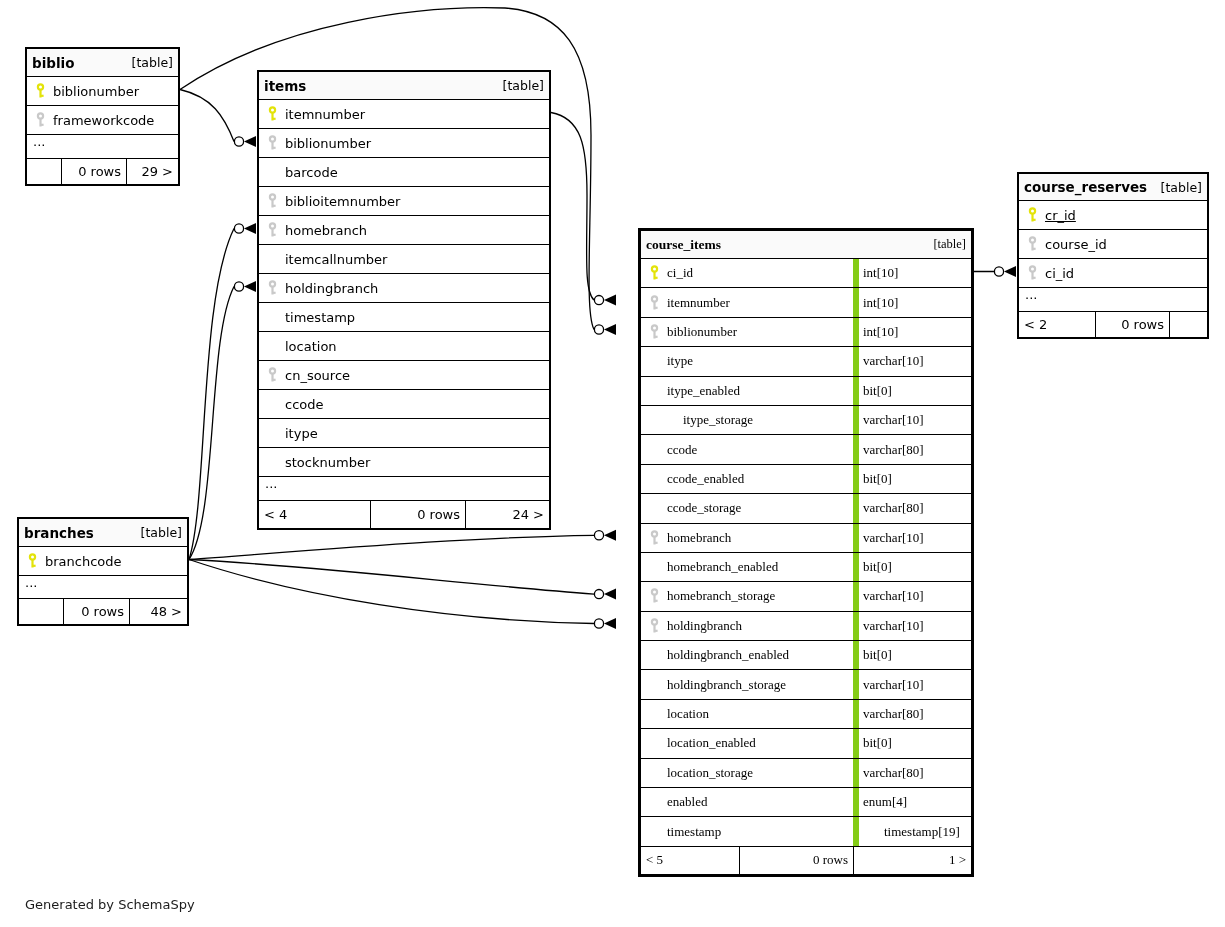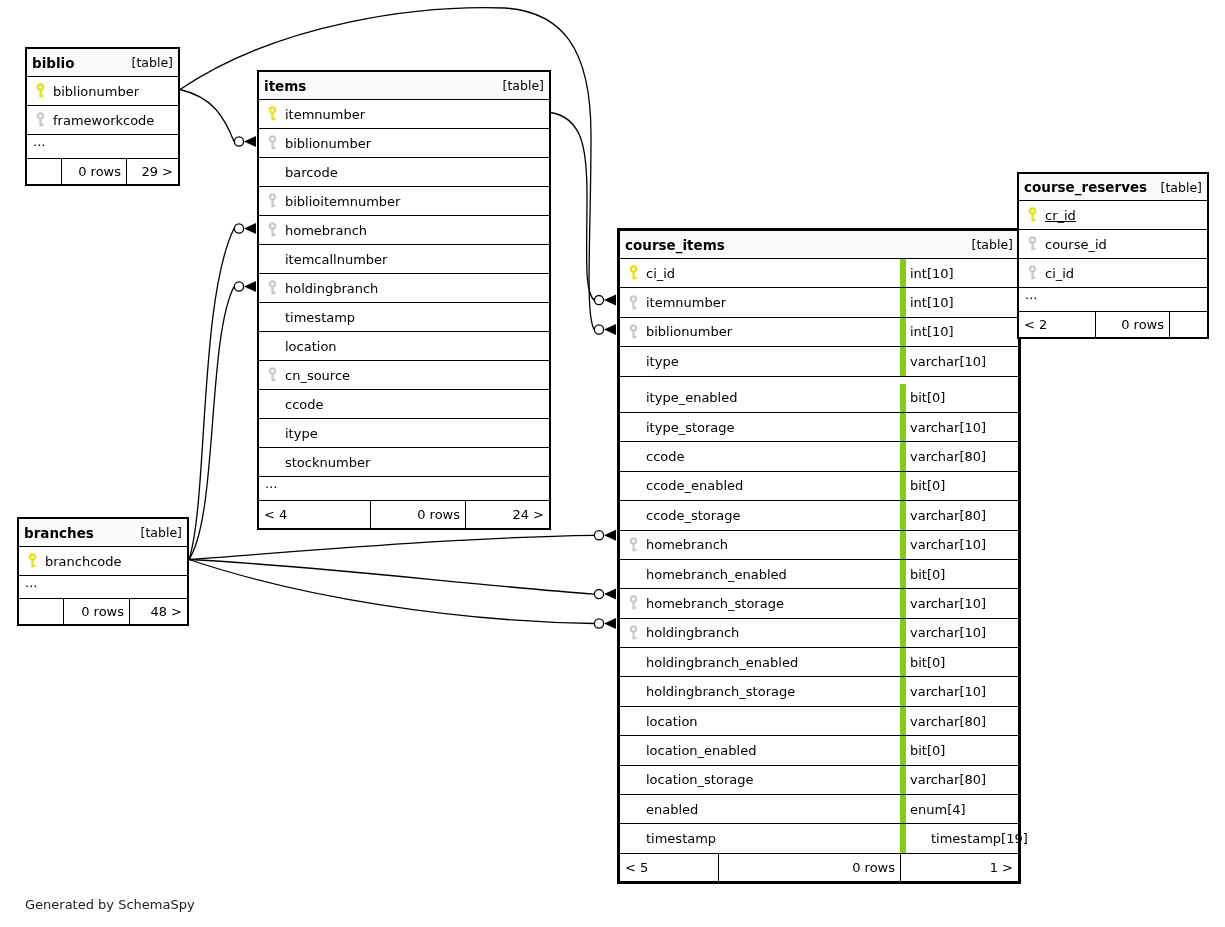--- a/index.html
+++ b/index.html
@@ -241,21 +241,21 @@
             <span class="col-name">branchcode</span>
           </div>
         </div>
         <div class="t-dots" style="height: 23px; flex: 0 0 23px;">...</div>
         <div class="t-footer" style="height: 25px; flex: 0 0 25px;">
           <div class="f-cell f-left" style="flex: 0 0 44px;"></div>
           <div class="f-cell f-mid">0 rows</div>
           <div class="f-cell f-right" style="flex: 0 0 58px;">48 &gt;</div>
         </div>
       </div>
-      <div class="table-box focal" style="left: 617px; top: 228px; width: 404px;">
+      <div class="table-box focal" style="left: 638px; top: 228px; width: 336px; font-family: Liberation Serif, serif;">
         <div class="t-header" style="height: 28px; flex: 0 0 28px;">
           <span class="t-name">course_items</span>
           <span class="t-badge">[table]</span>
         </div>
         <div class="t-row" style="height: 29.4px; flex: 0 0 29.4px;">
           <div class="name-cell">
             <span class="key-slot">
               <svg width="11" height="16" viewBox="0 0 11 16">
                 <circle cx="5.5" cy="4" r="2.6" fill="none" stroke="#e3e30a" stroke-width="2.2"></circle>
                 <line x1="5.5" y1="6.5" x2="5.5" y2="14.5" stroke="#e3e30a" stroke-width="2.2"></line>
@@ -292,28 +292,28 @@
           </div>
           <div class="type-cell" style="flex: 0 0 118px; width: 118px;">int[10]</div>
         </div>
         <div class="t-row" style="height: 29.4px; flex: 0 0 29.4px;">
           <div class="name-cell">
             <span class="key-slot"></span>
             <span class="col-name">itype</span>
           </div>
           <div class="type-cell" style="flex: 0 0 118px; width: 118px;">varchar[10]</div>
         </div>
-        <div class="t-row" style="height: 29.4px; flex: 0 0 29.4px; margin-top: 7px;">
+        <div class="t-row" style="height: 29.4px; flex: 0 0 29.4px;">
           <div class="name-cell">
             <span class="key-slot"></span>
             <span class="col-name">itype_enabled</span>
           </div>
           <div class="type-cell" style="flex: 0 0 118px; width: 118px;">bit[0]</div>
         </div>
-        <div class="t-row" style="height: 29.4px; flex: 0 0 29.4px;">
+        <div class="t-row" style="height: 29.4px; flex: 0 0 29.4px; padding-left: 16px;">
           <div class="name-cell">
             <span class="key-slot"></span>
             <span class="col-name">itype_storage</span>
           </div>
           <div class="type-cell" style="flex: 0 0 118px; width: 118px;">varchar[10]</div>
         </div>
         <div class="t-row" style="height: 29.4px; flex: 0 0 29.4px;">
           <div class="name-cell">
             <span class="key-slot"></span>
             <span class="col-name">ccode</span>

